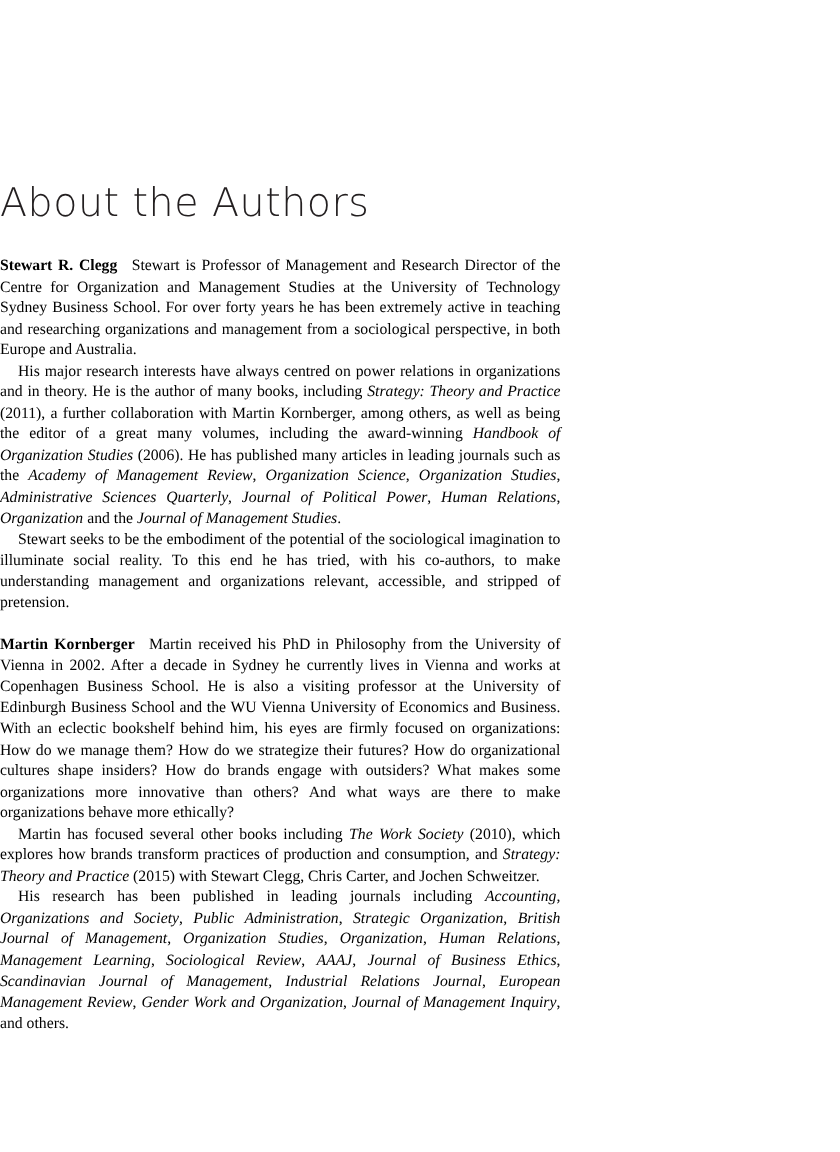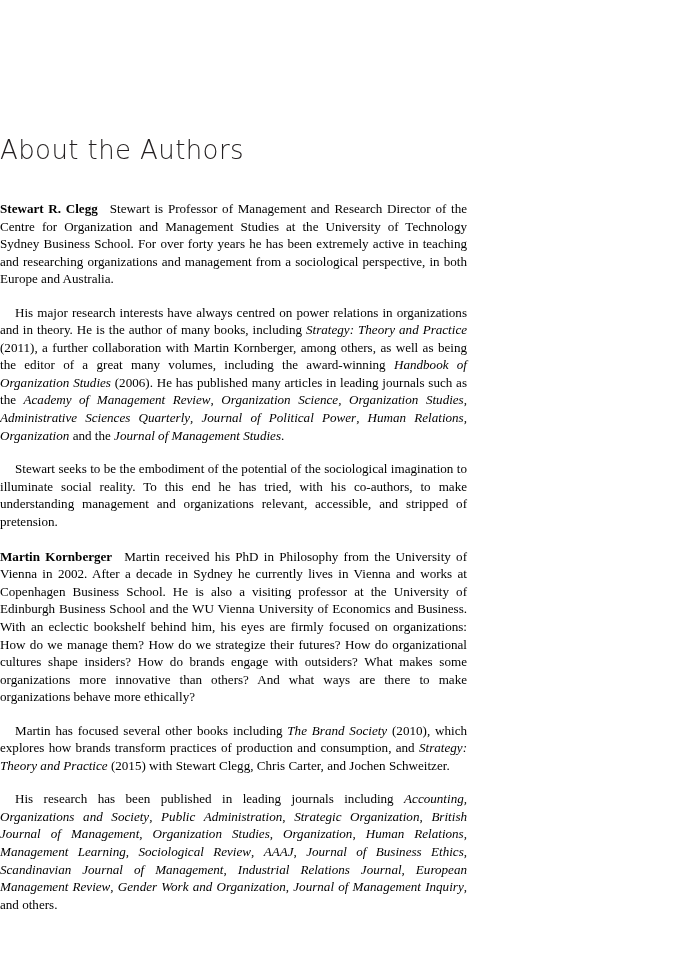--- a/index.html
+++ b/index.html
@@ -20,56 +20,55 @@
     position: relative;
     width: 700px;
     height: 960px;
     background: #ffffff;
   }
 
   
   .chapter-title {
     font-family: "DejaVu Sans", "Liberation Sans", sans-serif;
     font-weight: 300;
-    font-size: 26px;
+    font-size: 33px;
     line-height: 36px;
     letter-spacing: 0.4px;
     color: #231f20;
     margin: 0;
     padding: 0;
     position: absolute;
     left: 0;
-    top: 132px;
+    top: 151px;
     white-space: nowrap;
     -webkit-font-smoothing: antialiased;
   }
 
   
   .body-block {
     position: absolute;
     left: 0;
-    top: 200px;
+    top: 212px;
     width: 467px;
   }
 
   p.para {
     margin: 0;
     padding: 0;
     font-size: 13.1px;
     line-height: 17.55px;
     text-align: justify;
     text-justify: inter-word;
     hyphens: manual;
     -webkit-hyphens: manual;
     color: #010101;
   }
 
   p.para.indented {
     text-indent: 15px;
-    margin-top: 16px;
   }
 
   .author-name {
     font-weight: bold;
   }
 
   .name-gap {
     display: inline-block;
     width: 12px;
   }
@@ -92,19 +91,19 @@
   <div class="body-block">
     <div id="authors-container">
         <section>
           <p class="para"><span class="author-name">Stewart R. Clegg</span><span class="name-gap"></span><span>Stewart is Professor of Management and Research Director of the Centre for Organization and Management Studies at the University of Technology Sydney Business School. For over forty years he has been extremely active in teaching and researching organizations and management from a socio­logical perspective, in both Europe and Australia.</span></p>
           <p class="para indented"><span>His major research interests have always centred on power relations in organizations and in theory. He is the author of many books, including </span><span class="ital">Strategy: Theory and Practice</span><span> (2011), a further collaboration with Martin Kornberger, among others, as well as being the editor of a great many volumes, including the award-winning </span><span class="ital">Handbook of Organization Studies</span><span> (2006). He has published many articles in leading journals such as the </span><span class="ital">Academy of Management Review</span><span>, </span><span class="ital">Organization Science</span><span>, </span><span class="ital">Organization Studies</span><span>, </span><span class="ital">Administrative Sciences Quarterly</span><span>, </span><span class="ital">Journal of Political Power</span><span>, </span><span class="ital">Human Relations</span><span>, </span><span class="ital">Organization</span><span> and the </span><span class="ital">Journal of Management Studies</span><span>.</span></p>
           <p class="para indented"><span>Stewart seeks to be the embodiment of the potential of the sociological imag­ination to illuminate social reality. To this end he has tried, with his co-authors, to make understanding management and organizations relevant, accessible, and stripped of pretension.</span></p>
         </section>
         <div class="section-gap"></div>
         <section>
           <p class="para"><span class="author-name">Martin Kornberger</span><span class="name-gap"></span><span>Martin received his PhD in Philosophy from the University of Vienna in 2002. After a decade in Sydney he currently lives in Vienna and works at Copenhagen Business School. He is also a visiting professor at the University of Edinburgh Business School and the WU Vienna University of Economics and Business. With an eclectic bookshelf behind him, his eyes are firmly focused on organizations: How do we manage them? How do we strategize their futures? How do organizational cultures shape insiders? How do brands engage with outsiders? What makes some organizations more innovative than others? And what ways are there to make organizations behave more ethically?</span></p>
-          <p class="para indented"><span>Martin has focused several other books including </span><span class="ital">The Brand Society</span><span> (2010), which explores how brands transform practices of production and consumption, and </span><span class="ital">Strategy: Theory and Practice</span><span> (2015) with Stewart Clegg, Chris Carter, and Jochen Schweitzer.</span></p>
+          <p class="para indented"><span>Martin has focused several other books including </span><span class="ital">The Work Society</span><span> (2010), which explores how brands transform practices of production and consumption, and </span><span class="ital">Strategy: Theory and Practice</span><span> (2015) with Stewart Clegg, Chris Carter, and Jochen Schweitzer.</span></p>
           <p class="para indented"><span>His research has been published in leading journals including </span><span class="ital">Accounting, Organizations and Society</span><span>, </span><span class="ital">Public Administration</span><span>, </span><span class="ital">Strategic Organization</span><span>, </span><span class="ital">British Journal of Management</span><span>, </span><span class="ital">Organization Studies</span><span>, </span><span class="ital">Organization</span><span>, </span><span class="ital">Human Relations</span><span>, </span><span class="ital">Management Learning</span><span>, </span><span class="ital">Sociological Review</span><span>, </span><span class="ital">AAAJ</span><span>, </span><span class="ital">Journal of Business Ethics</span><span>, </span><span class="ital">Scandinavian Journal of Management</span><span>, </span><span class="ital">Industrial Relations Journal</span><span>, </span><span class="ital">European Management Review</span><span>, </span><span class="ital">Gender Work and Organization</span><span>, </span><span class="ital">Journal of Management Inquiry</span><span>, and others.</span></p>
         </section>
       </div>
   </div>
 
 </div>
 
 </body></html>

